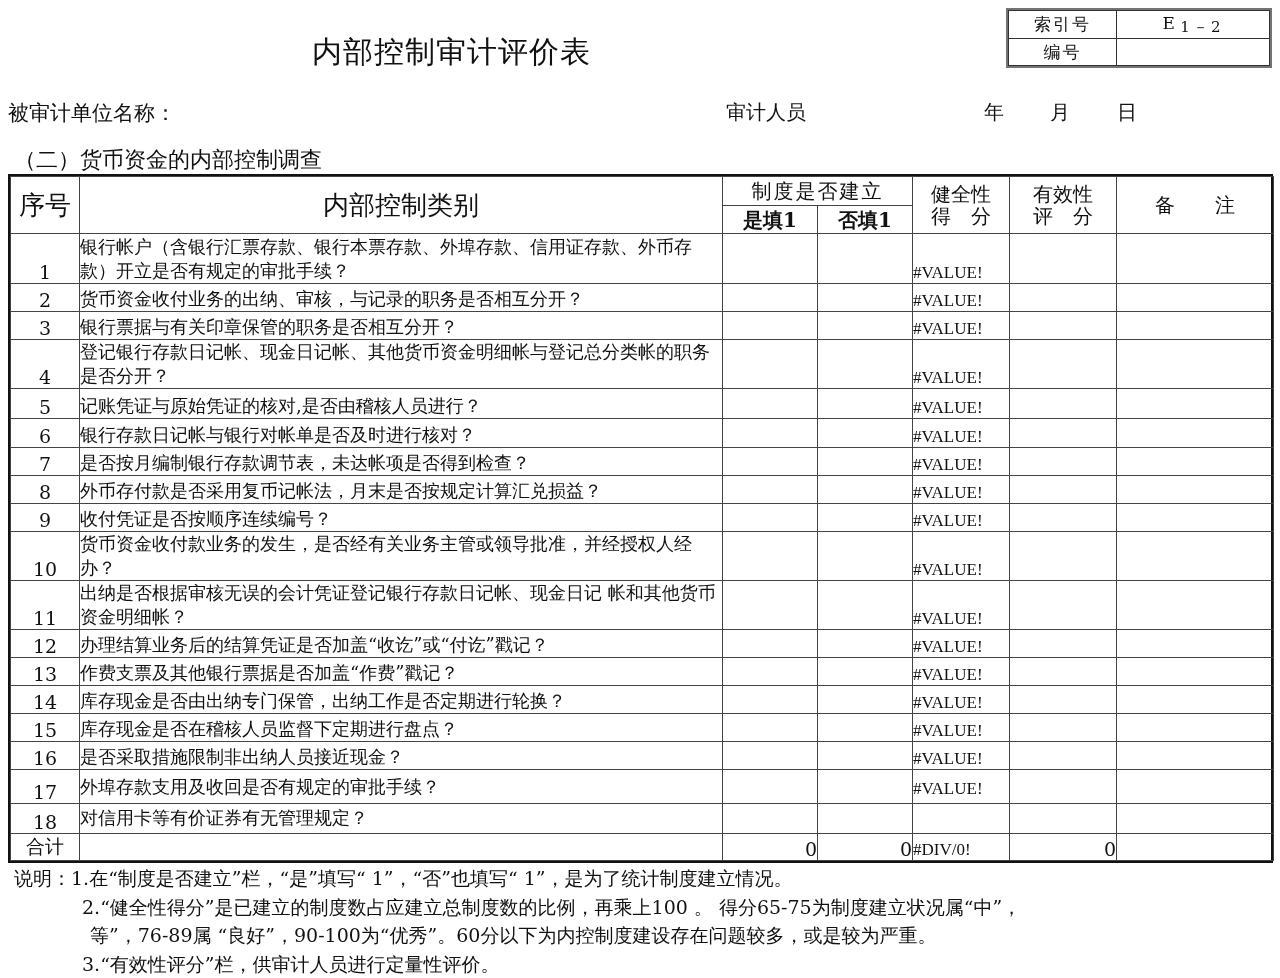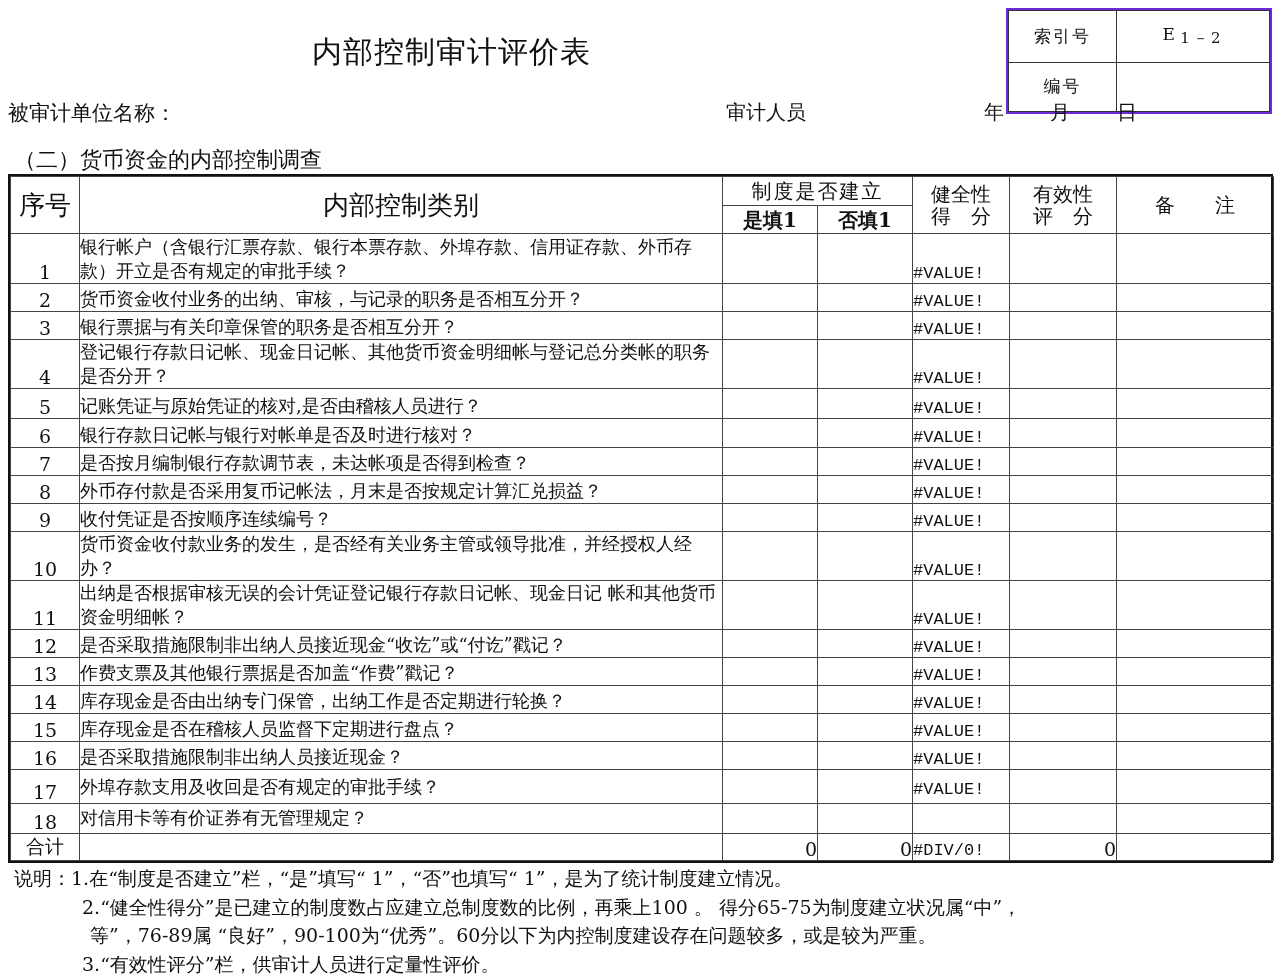--- a/index.html
+++ b/index.html
@@ -1,34 +1,34 @@
 <!DOCTYPE html>
 <html><head>
 <meta charset="utf-8">
 <style>
   * { box-sizing: border-box; margin: 0; padding: 0; }
   html, body { width: 1280px; height: 978px; background: #ffffff; overflow: hidden; }
   body { position: relative; font-family: "DejaVu Serif", "Liberation Serif", serif; color: #111; }
   .abs { position: absolute; }
   .title { left: 312px; top: 32px; font-size: 30px; letter-spacing: 1px; font-weight: normal; }
-  .index-box { left: 1006px; top: 8px; width: 266px; height: 106px; border: 2px solid #6d28d9; border-collapse: collapse; }
+  .index-box { left: 1006px; top: 8px; width: 266px; height: 60px; border: 2px solid #737373; border-collapse: collapse; }
   .index-box table { width: 100%; height: 100%; border-collapse: collapse; }
   .index-box td { border: 1.5px solid #333; font-size: 17px; text-align: center; }
   .index-box td.lbl { width: 108px; letter-spacing: 2px; }
   .index-box sub { font-size: 15px; letter-spacing: 3px; vertical-align: -3px; }
   .meta { font-size: 21px; }
   .section { left: 14px; top: 145px; font-size: 22px; }
   .grid { left: 8px; top: 174px; width: 1265px; border: 2.5px solid #111; }
   table.main { border-collapse: collapse; width: 100%; table-layout: fixed; }
   table.main td, table.main th { border: 1.3px solid #444; font-weight: normal; padding: 0; }
   th.h-big { font-size: 26px; }
   th.h-mid { font-size: 20px; line-height: 22px; }
   td.num { text-align: center; vertical-align: bottom; font-size: 19px; padding-bottom: 1px; }
   td.q { font-size: 18px; line-height: 24px; padding-left: 5px; vertical-align: bottom; padding-bottom: 1px; }
-  td.score { font-family: Liberation Mono, monospace; font-size: 17px; vertical-align: bottom; padding-left: 8px; padding-bottom: 0px; letter-spacing: 0px; }
+  td.score { font-family: Liberation Serif, serif; font-size: 17px; vertical-align: bottom; padding-left: 8px; padding-bottom: 0px; letter-spacing: 0px; }
   td.r { text-align: right; vertical-align: bottom; font-size: 19px; padding-right: 6px; }
   .notes { left: 14px; top: 864px; font-size: 19px; line-height: 28.5px; }
   .notes .indent { padding-left: 68px; }
   .notes .indent2 { padding-left: 76px; }
 </style>
 </head>
 <body>
 
 <div class="abs title">内部控制审计评价表</div>
 
@@ -180,21 +180,21 @@
       <td class="num">11</td>
       <td class="q">出纳是否根据审核无误的会计凭证登记银行存款日记帐、现金日记 帐和其他货币资金明细帐？</td>
       <td></td>
       <td></td>
       <td class="score">#VALUE!</td>
       <td></td>
       <td></td>
     </tr>
     <tr style="height:28px">
       <td class="num">12</td>
-      <td class="q">是否采取措施限制非出纳人员接近现金“收讫”或“付讫”戳记？</td>
+      <td class="q">办理结算业务后的结算凭证是否加盖“收讫”或“付讫”戳记？</td>
       <td></td>
       <td></td>
       <td class="score">#VALUE!</td>
       <td></td>
       <td></td>
     </tr>
     <tr style="height:28px">
       <td class="num">13</td>
       <td class="q">作费支票及其他银行票据是否加盖“作费”戳记？</td>
       <td></td>

